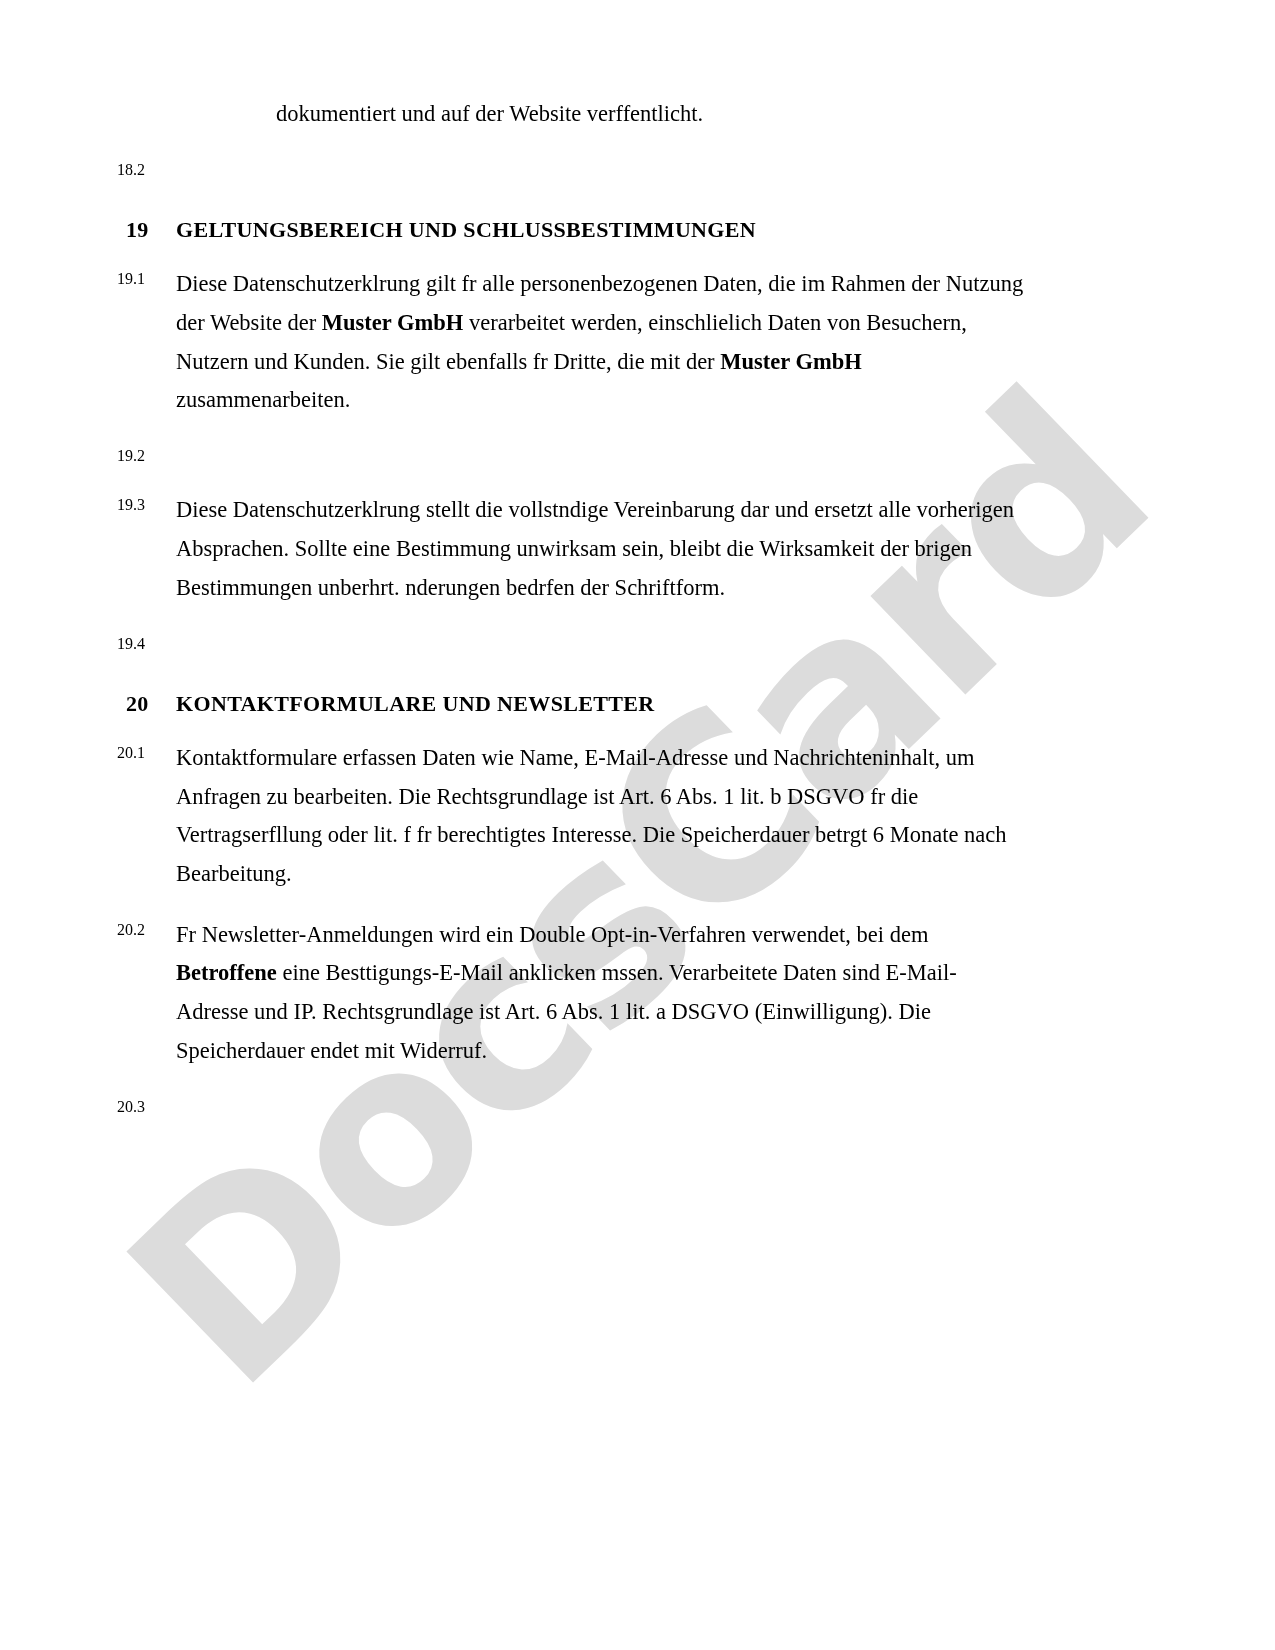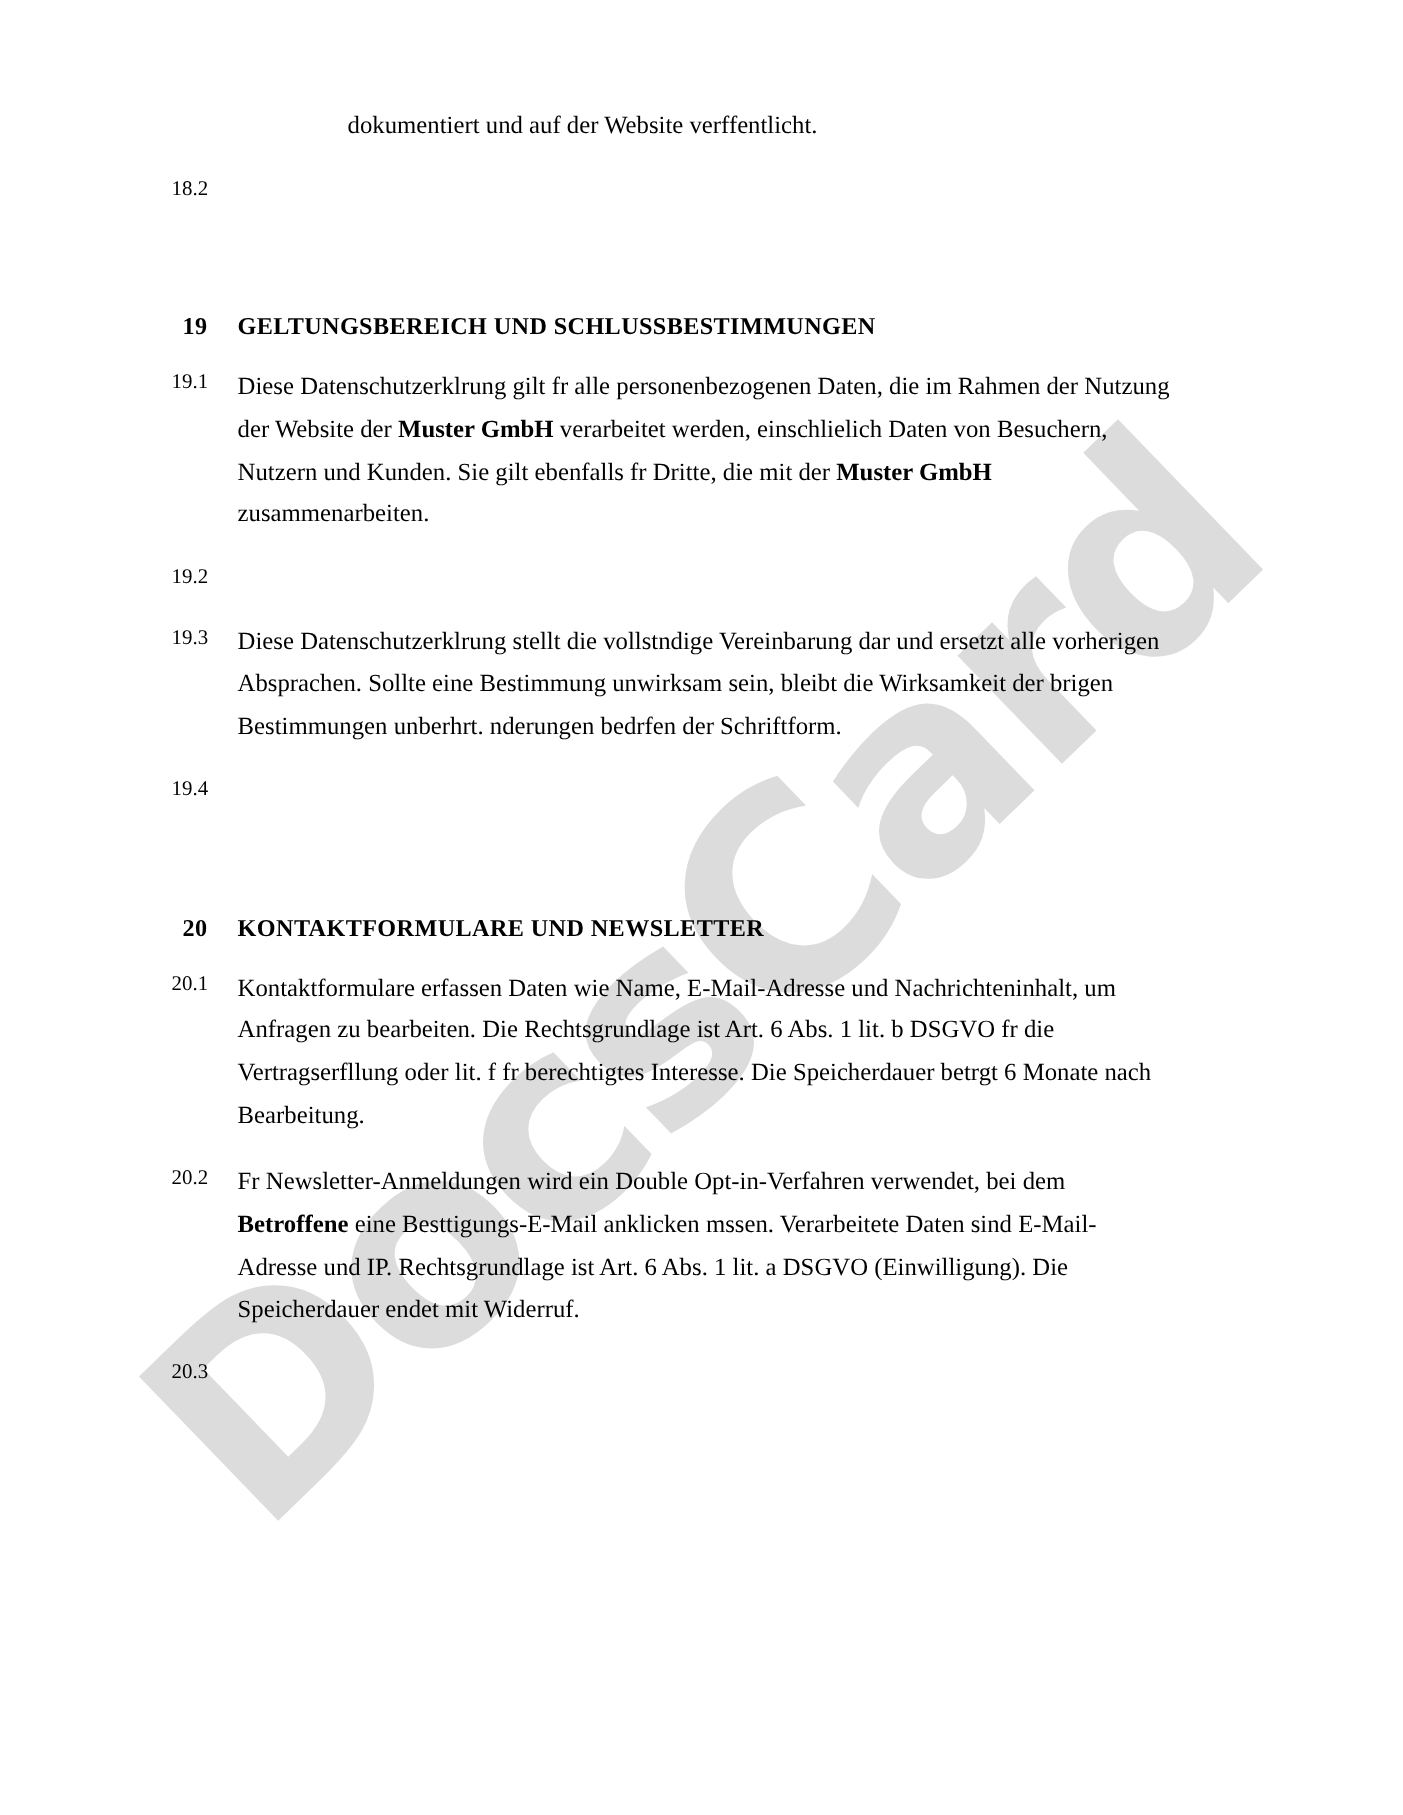--- a/index.html
+++ b/index.html
@@ -47,21 +47,21 @@
   }
 
   
   .doc-body {
     position: absolute;
     left: 0;
     top: 0;
     width: 1275px;
     height: 1650px;
     z-index: 2;
-    padding: 95px 100px 0 120px;
+    padding: 95px 100px 0 80px;
     box-sizing: border-box;
     font-family: Liberation Serif, serif;
   }
 
   
   .cont-line {
     margin: 0 0 0 196px;
     font-size: 22.5px;
     line-height: 1.72;
     text-align: left;
@@ -74,39 +74,38 @@
     font-size: 22.5px;
     line-height: 1.72;
   }
 
   .para .num {
     flex: 0 0 auto;
     width: 66px;
     text-align: center;
     padding-left: 36px;
     box-sizing: border-box;
-    font-size: 19px;
+    font-size: 16px;
   }
 
   .para .txt {
     flex: 1 1 auto;
     padding-left: 30px;
     box-sizing: border-box;
     max-width: 880px;
   }
 
   .para .txt b {
     font-weight: 700;
   }
 
   
   .heading {
     display: flex;
     align-items: baseline;
-    margin-top: 62px;
     margin-bottom: 4px;
   }
 
   .heading .num {
     flex: 0 0 auto;
     width: 66px;
     padding-left: 46px;
     box-sizing: border-box;
     font-size: 22px;
     font-weight: 700;

